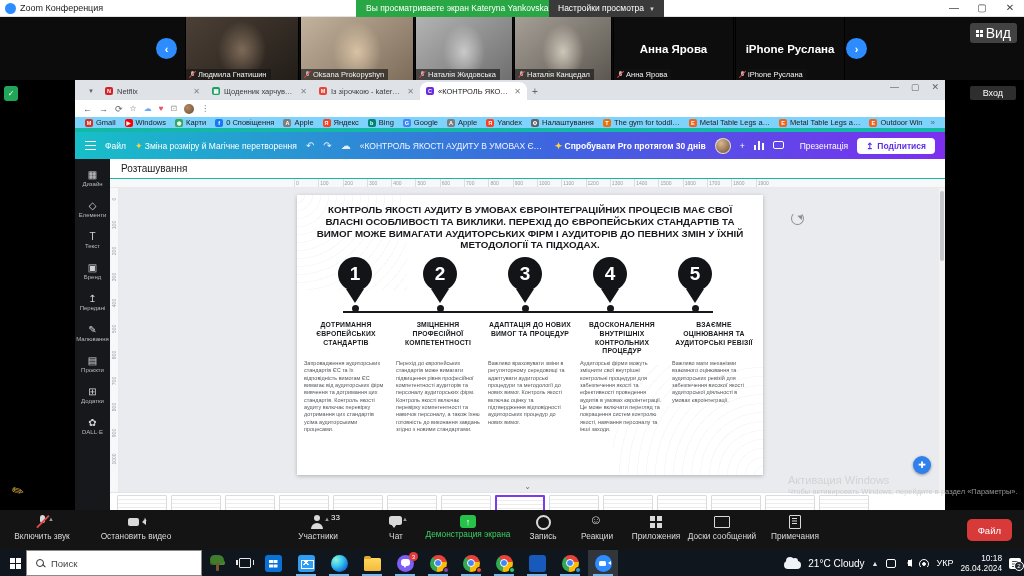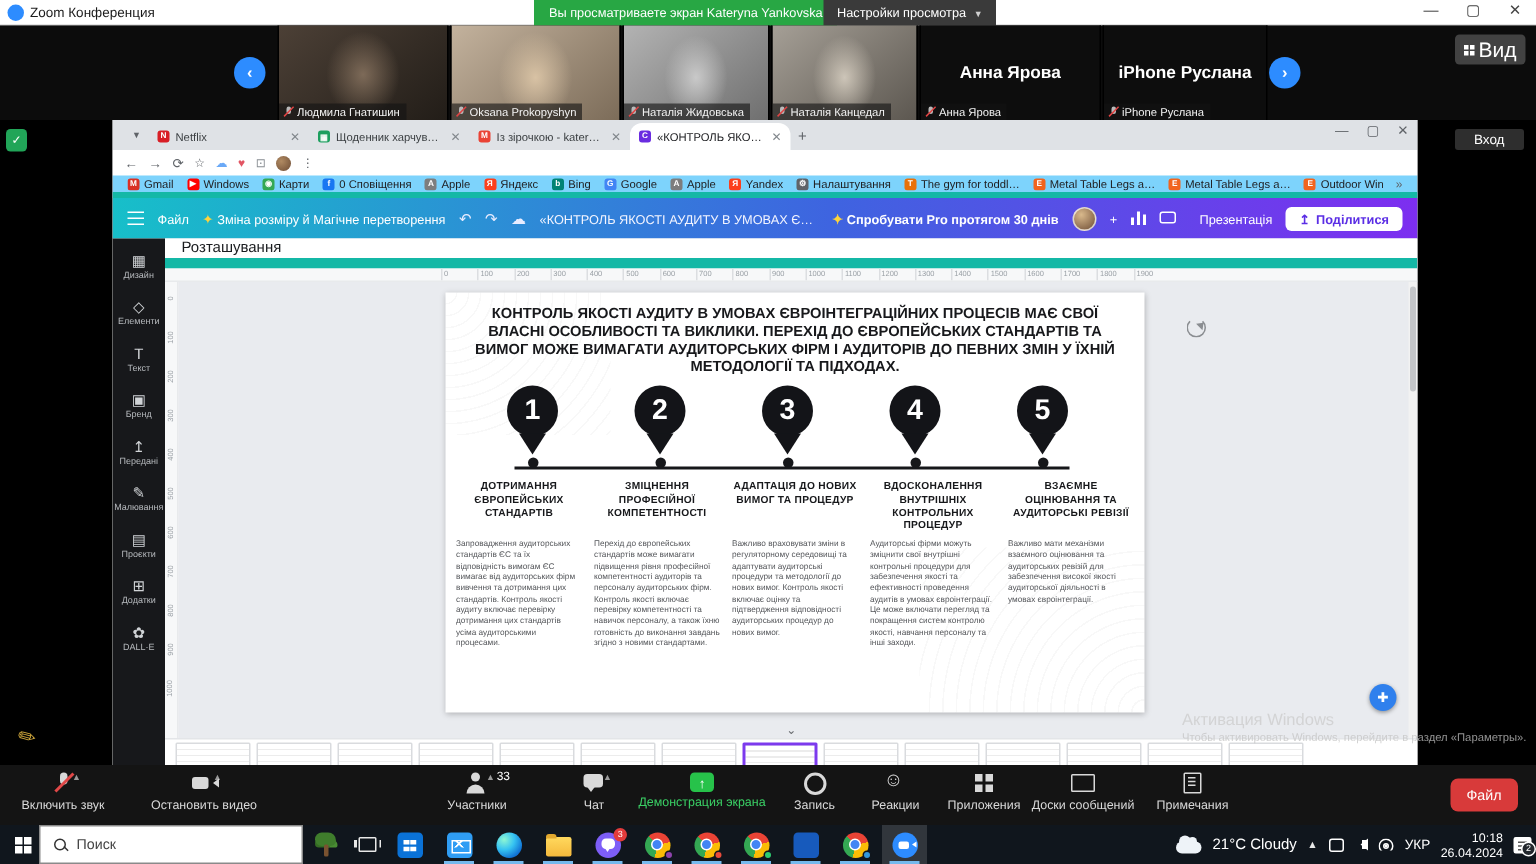--- a/index.html
+++ b/index.html
@@ -83,21 +83,21 @@
      linear-gradient(#fff,#fff) 8px 100%/2px 7px no-repeat;}
   .present-ico{width:11px;height:8px;border:1.5px solid #fff;border-radius:2px;}
   .sharebtn{background:#fff;color:#5b2ee5;border-radius:4px;padding:3px 9px;font-weight:700;display:flex;align-items:center;gap:4px;}
 
   
   .cv-body{position:absolute;top:79px;left:0;width:870px;height:356px;display:flex;}
   .cv-side{width:35px;background:#17181b;display:flex;flex-direction:column;align-items:center;padding-top:5px;gap:2px;flex:none;}
   .cv-item{width:100%;height:29px;display:flex;flex-direction:column;align-items:center;justify-content:center;gap:1px;color:#b7babe;font-size:6px;}
   .cv-item .g{font-size:10px;color:#d0d3d6;line-height:10px;}
   .cv-work{flex:1;position:relative;background:#e9ebef;overflow:hidden;}
-  .cv-sub{height:20px;background:#fff;font-size:10px;color:#1a1c1f;display:flex;align-items:center;padding-left:11px;border-bottom:7px solid #14b8a6;}
+  .cv-sub{height:20px;background:#fff;font-size:10px;color:#1a1c1f;display:flex;align-items:center;padding-left:11px;border-bottom:1px solid #14b8a6;}
   .ruler-h{position:absolute;top:20px;left:0;right:0;height:9px;background:#f7f8f9;border-bottom:1px solid #e8eaec;display:flex;padding-left:184px;font-size:5px;color:#9aa0a6;overflow:hidden;}
   .rtick{width:24.3px;flex:none;border-left:1px solid #dcdee1;padding-left:1px;line-height:8px;}
   .ruler-v{position:absolute;top:29px;left:0;width:9px;bottom:23px;background:#f7f8f9;border-right:1px solid #e8eaec;display:flex;flex-direction:column;padding-top:8px;font-size:5px;color:#9aa0a6;overflow:hidden;}
   .vtick{height:26px;flex:none;display:flex;align-items:flex-start;justify-content:center;}
   .vtick span{transform:rotate(-90deg);display:block;}
   .canvas{position:absolute;top:29px;left:9px;right:6px;bottom:23px;overflow:hidden;}
   .scrollbar{position:absolute;right:0;top:29px;bottom:23px;width:6px;background:#f2f2f2;}
   .scrollbar .thumb{position:absolute;top:3px;left:1px;width:4px;height:70px;border-radius:2px;background:#c4c6c9;}
   .fs-chev{position:absolute;bottom:24px;left:50%;transform:translateX(-50%);font-size:8px;color:#6a6d71;}
   .filmstrip{position:absolute;left:0;right:0;bottom:0;height:23px;background:#fff;border-top:1px solid #e3e5e8;display:flex;align-items:center;gap:4px;padding:0 7px;overflow:hidden;}

